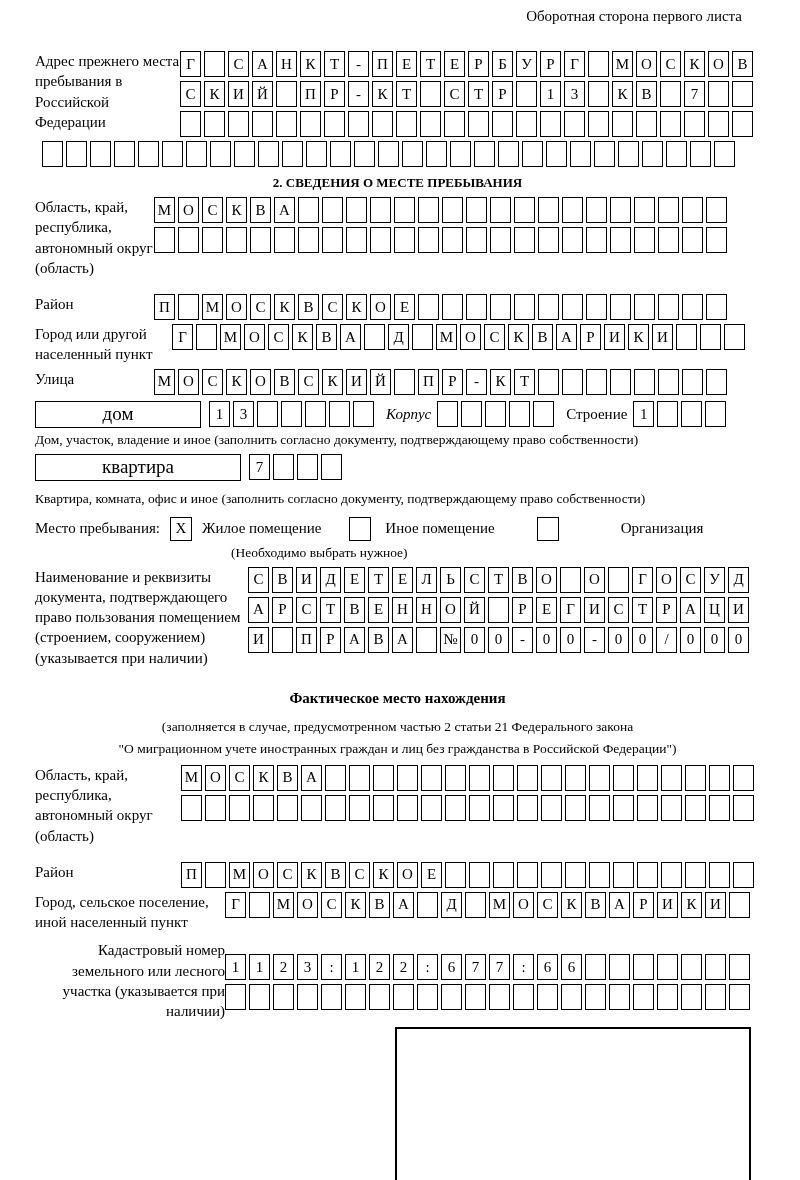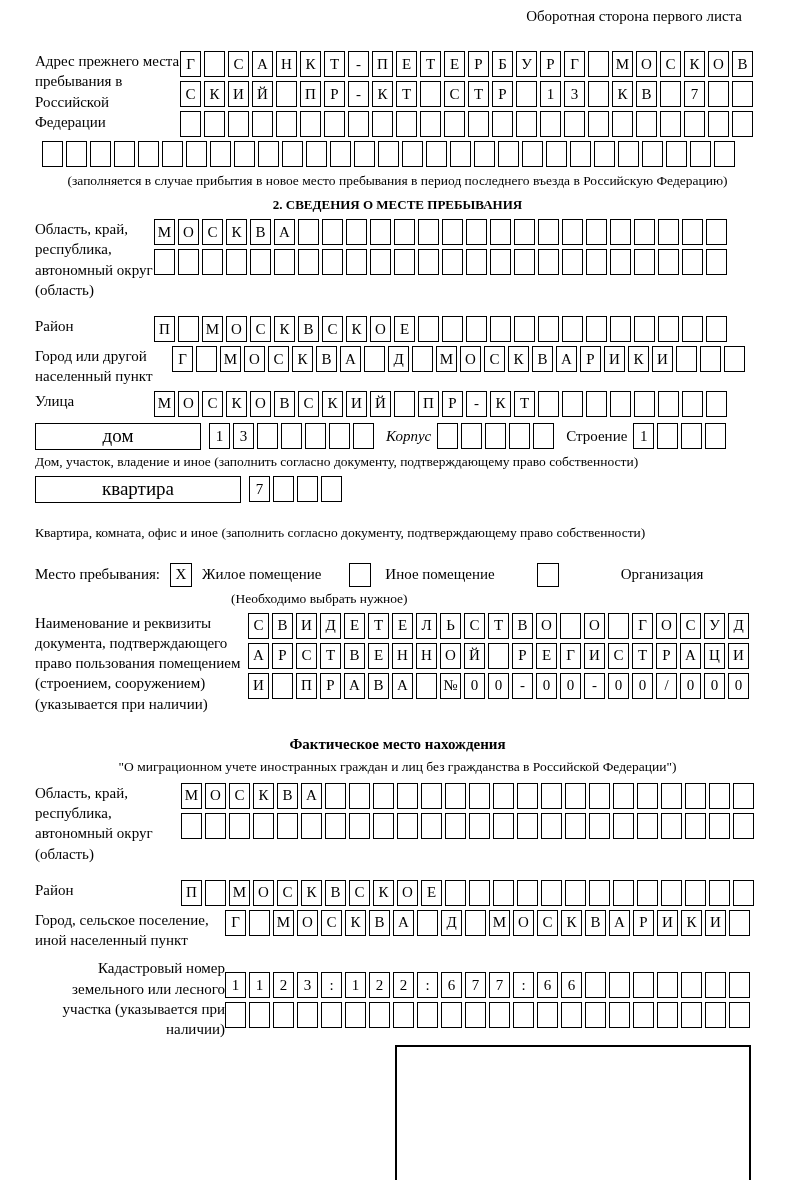--- a/index.html
+++ b/index.html
@@ -11,21 +11,21 @@
   .bold{font-weight:bold;}
   .center{text-align:center;}
   .frow{display:flex;align-items:flex-start;}
   .rows{display:flex;flex-direction:column;gap:4px;}
   .cr{display:flex;gap:3px;}
   .c{width:21px;height:26px;border:1.6px solid #000;box-sizing:border-box;display:flex;align-items:center;justify-content:center;font-size:15px;flex:0 0 auto;}
   .wide-field{height:27px;border:1.6px solid #000;box-sizing:border-box;display:flex;align-items:center;justify-content:center;font-size:19px;}
   .chk{width:22px;height:24px;border:1.7px solid #000;box-sizing:border-box;display:flex;align-items:center;justify-content:center;font-size:15px;flex:0 0 auto;}
   .opt{display:flex;align-items:center;}
   .stamp-box{border:2px solid #000;box-sizing:border-box;}
-  .mt4{margin-top:4px;} .mt6{margin-top:6px;} .mt8{margin-top:8px;} .mt10{margin-top:22px;}
+  .mt4{margin-top:4px;} .mt6{margin-top:6px;} .mt8{margin-top:8px;} .mt10{margin-top:10px;}
   .mt12{margin-top:12px;} .mt16{margin-top:16px;} .mt22{margin-top:22px;} .mt26{margin-top:26px;}
 </style>
 </head>
 <body>
 
 <div class="page">
 
   <div class="hdr">Оборотная сторона первого листа</div>
 
   <div class="frow mt26">
@@ -135,21 +135,20 @@
       <div class="c"></div>
       <div class="c"></div>
       <div class="c"></div>
       <div class="c"></div>
       <div class="c"></div>
       <div class="c"></div>
       <div class="c"></div>
       <div class="c"></div>
       <div class="c"></div>
     </div>
-  <div class="small center mt6">(заполняется в случае прибытия в новое место пребывания в период последнего въезда в Российскую Федерацию)</div>
 
   <div class="bold center mt8" style="font-size:13px;text-align:center;">2. СВЕДЕНИЯ О МЕСТЕ ПРЕБЫВАНИЯ</div>
 
   <div class="frow mt6">
     <div class="lbl" style="width:119px;flex:0 0 119px;">Область, край, республика, автономный округ (область)</div>
     <div class="rows">
       <div class="cr">
           <div class="c">М</div>
           <div class="c">О</div>
           <div class="c">С</div>
@@ -420,20 +419,21 @@
           <div class="c">0</div>
           <div class="c">/</div>
           <div class="c">0</div>
           <div class="c">0</div>
           <div class="c">0</div>
         </div>
     </div>
   </div>
 
   <div class="bold center mt22">Фактическое место нахождения</div>
+  <div class="small center mt12">(заполняется в случае, предусмотренном частью 2 статьи 21 Федерального закона</div>
   <div class="small center mt6">"О миграционном учете иностранных граждан и лиц без гражданства в Российской Федерации")</div>
 
   <div class="frow mt8">
     <div class="lbl" style="width:146px;flex:0 0 146px;">Область, край, республика, автономный округ (область)</div>
     <div class="rows">
       <div class="cr">
           <div class="c">М</div>
           <div class="c">О</div>
           <div class="c">С</div>
           <div class="c">К</div>

